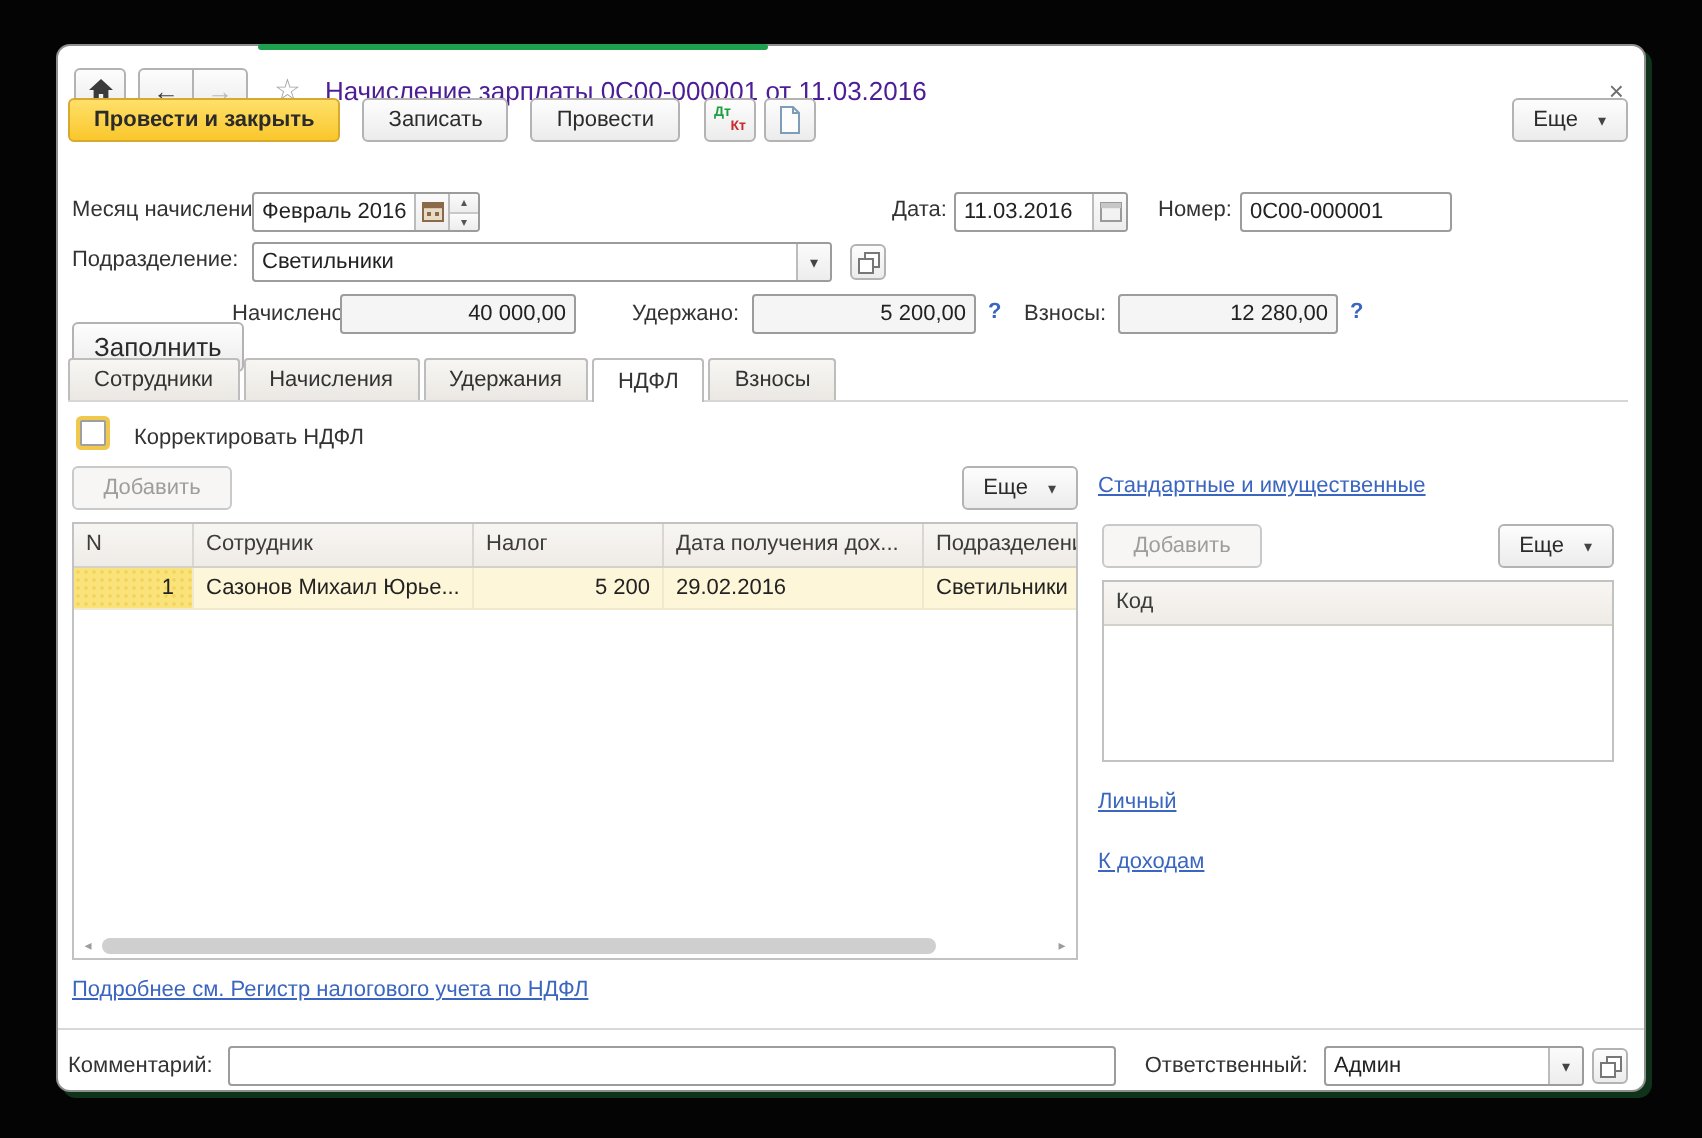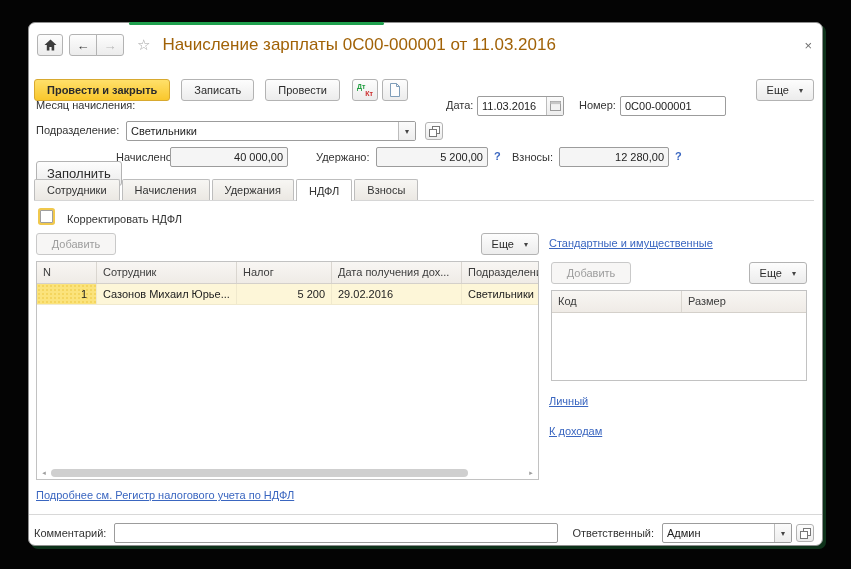--- a/index.html
+++ b/index.html
@@ -68,25 +68,25 @@
 
   
   .titlebar { position:absolute; top:10px; left:8px; right:10px; height:24px; display:flex; align-items:center; }
   .navgrp { display:flex; margin-left:6px; }
   .navgrp .icon-btn { width:28px; }
   .navgrp .icon-btn:first-child { border-radius:3px 0 0 3px; }
   .navgrp .icon-btn:last-child { border-radius:0 3px 3px 0; margin-left:-1px; }
   .arrow-back { font-size:13px; font-weight:bold; color:#3d3d3d; }
   .arrow-fwd { font-size:13px; font-weight:bold; color:#b9b9b9; }
   .star { font-size:15px; color:#a3a3a3; margin-left:13px; cursor:pointer; }
-  .doc-title { font-size:17px; color:#a16207; margin-left:12px; white-space:nowrap; }
+  .doc-title { font-size:13px; color:#4c1d95; margin-left:12px; white-space:nowrap; }
   .close-x { margin-left:auto; font-size:13px; color:#6f6f6f; cursor:pointer; }
 
   
-  .cmdbar { position:absolute; top:56px; left:5px; right:8px; height:22px; display:flex; align-items:center; }
+  .cmdbar { position:absolute; top:26px; left:5px; right:8px; height:22px; display:flex; align-items:center; }
   .cmdbar .btn + .btn { margin-left:11px; }
   .cmdbar .icon-btn { margin-left:12px; }
   .cmdbar .icon-btn + .icon-btn { margin-left:4px; }
   .cmdbar .more { margin-left:auto; }
   .dtkt { width:16px; line-height:1; }
   .dtkt .dt { display:block; text-align:left; font-size:7px; font-weight:bold; color:#1f9e3f; }
   .dtkt .kt { display:block; text-align:right; font-size:7px; font-weight:bold; color:#cc2b2b; }
 
   
   .row-month { position:absolute; top:73px; left:5px; right:8px; height:20px; }
@@ -219,20 +219,35 @@
       </svg>
     </div>
     <button class="btn more">
       <span>Еще</span>
       <span class="caret">▾</span>
     </button>
   </div>
 
   <div class="row-month">
     <span class="lbl" style="left:2px">Месяц начисления:</span>
+    <div class="igroup abs" style="left:92px; top:0; width:114px">
+      <input value="Февраль 2016" style="">
+      <div class="seg">
+        <svg width="11" height="10" viewBox="0 0 11 10">
+          <rect x="0.5" y="0.5" width="10" height="9" fill="#e9dcc6" stroke="#8a6a48"></rect>
+          <rect x="0.5" y="0.5" width="10" height="2.6" fill="#8a6a48"></rect>
+          <rect x="2.5" y="5" width="2" height="2" fill="#8a6a48"></rect>
+          <rect x="6.5" y="5" width="2" height="2" fill="#8a6a48"></rect>
+        </svg>
+      </div>
+      <div class="spin">
+        <span>▴</span>
+        <span>▾</span>
+      </div>
+    </div>
     <span class="lbl" style="left:412px">Дата:</span>
     <div class="igroup abs" style="left:443px; top:0; width:87px">
       <input value="11.03.2016" style="">
       <div class="seg">
         <svg width="11" height="10" viewBox="0 0 11 10">
           <rect x="0.5" y="0.5" width="10" height="9" fill="#f2f2f2" stroke="#9a9a9a"></rect>
           <rect x="0.5" y="0.5" width="10" height="2.6" fill="#c7c7c7"></rect>
         </svg>
       </div>
     </div>
@@ -317,21 +332,20 @@
     <div class="rp-toolbar">
       <button class="btn disabled add">Добавить</button>
       <button class="btn more">
         <span>Еще</span>
         <span class="caret">▾</span>
       </button>
     </div>
     <div class="tbl tbl-right">
       <div class="grid2 tbl-head">
         <div>Код</div>
-        <div>Размер</div>
       </div>
     </div>
     <a class="link rp-personal">Личный</a>
     <a class="link rp-income">К доходам</a>
   </div>
 
   <div class="divider"></div>
   <div class="footer">
     <span class="lbl">Комментарий:</span>
     <input class="ipt comment-ipt" value="" style="">

